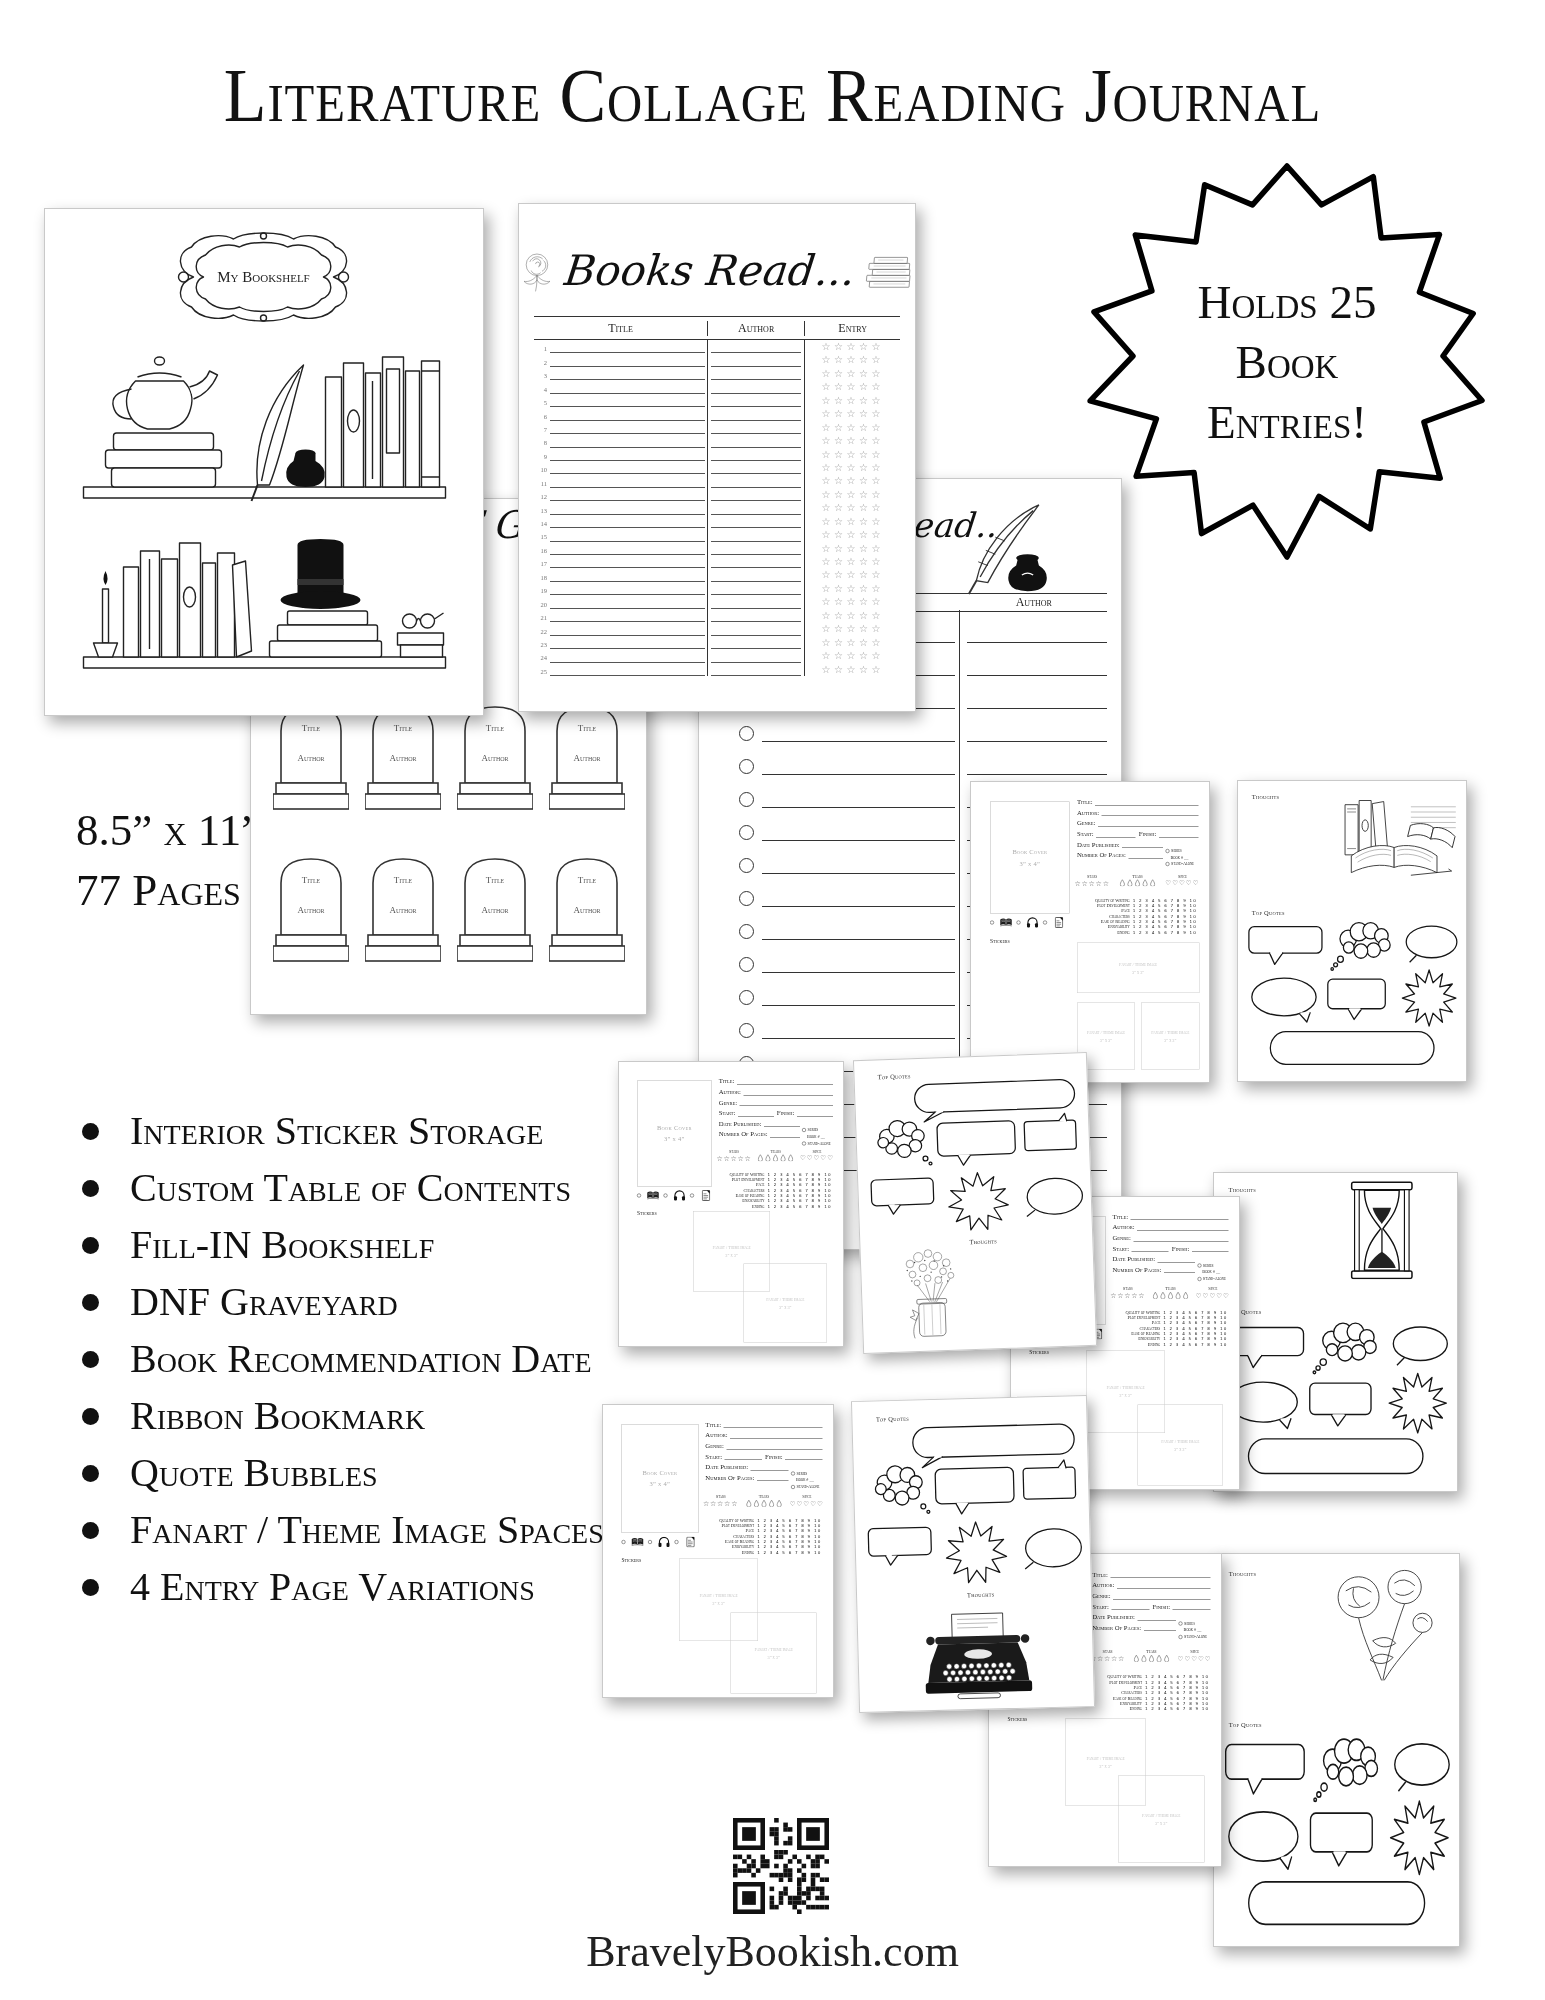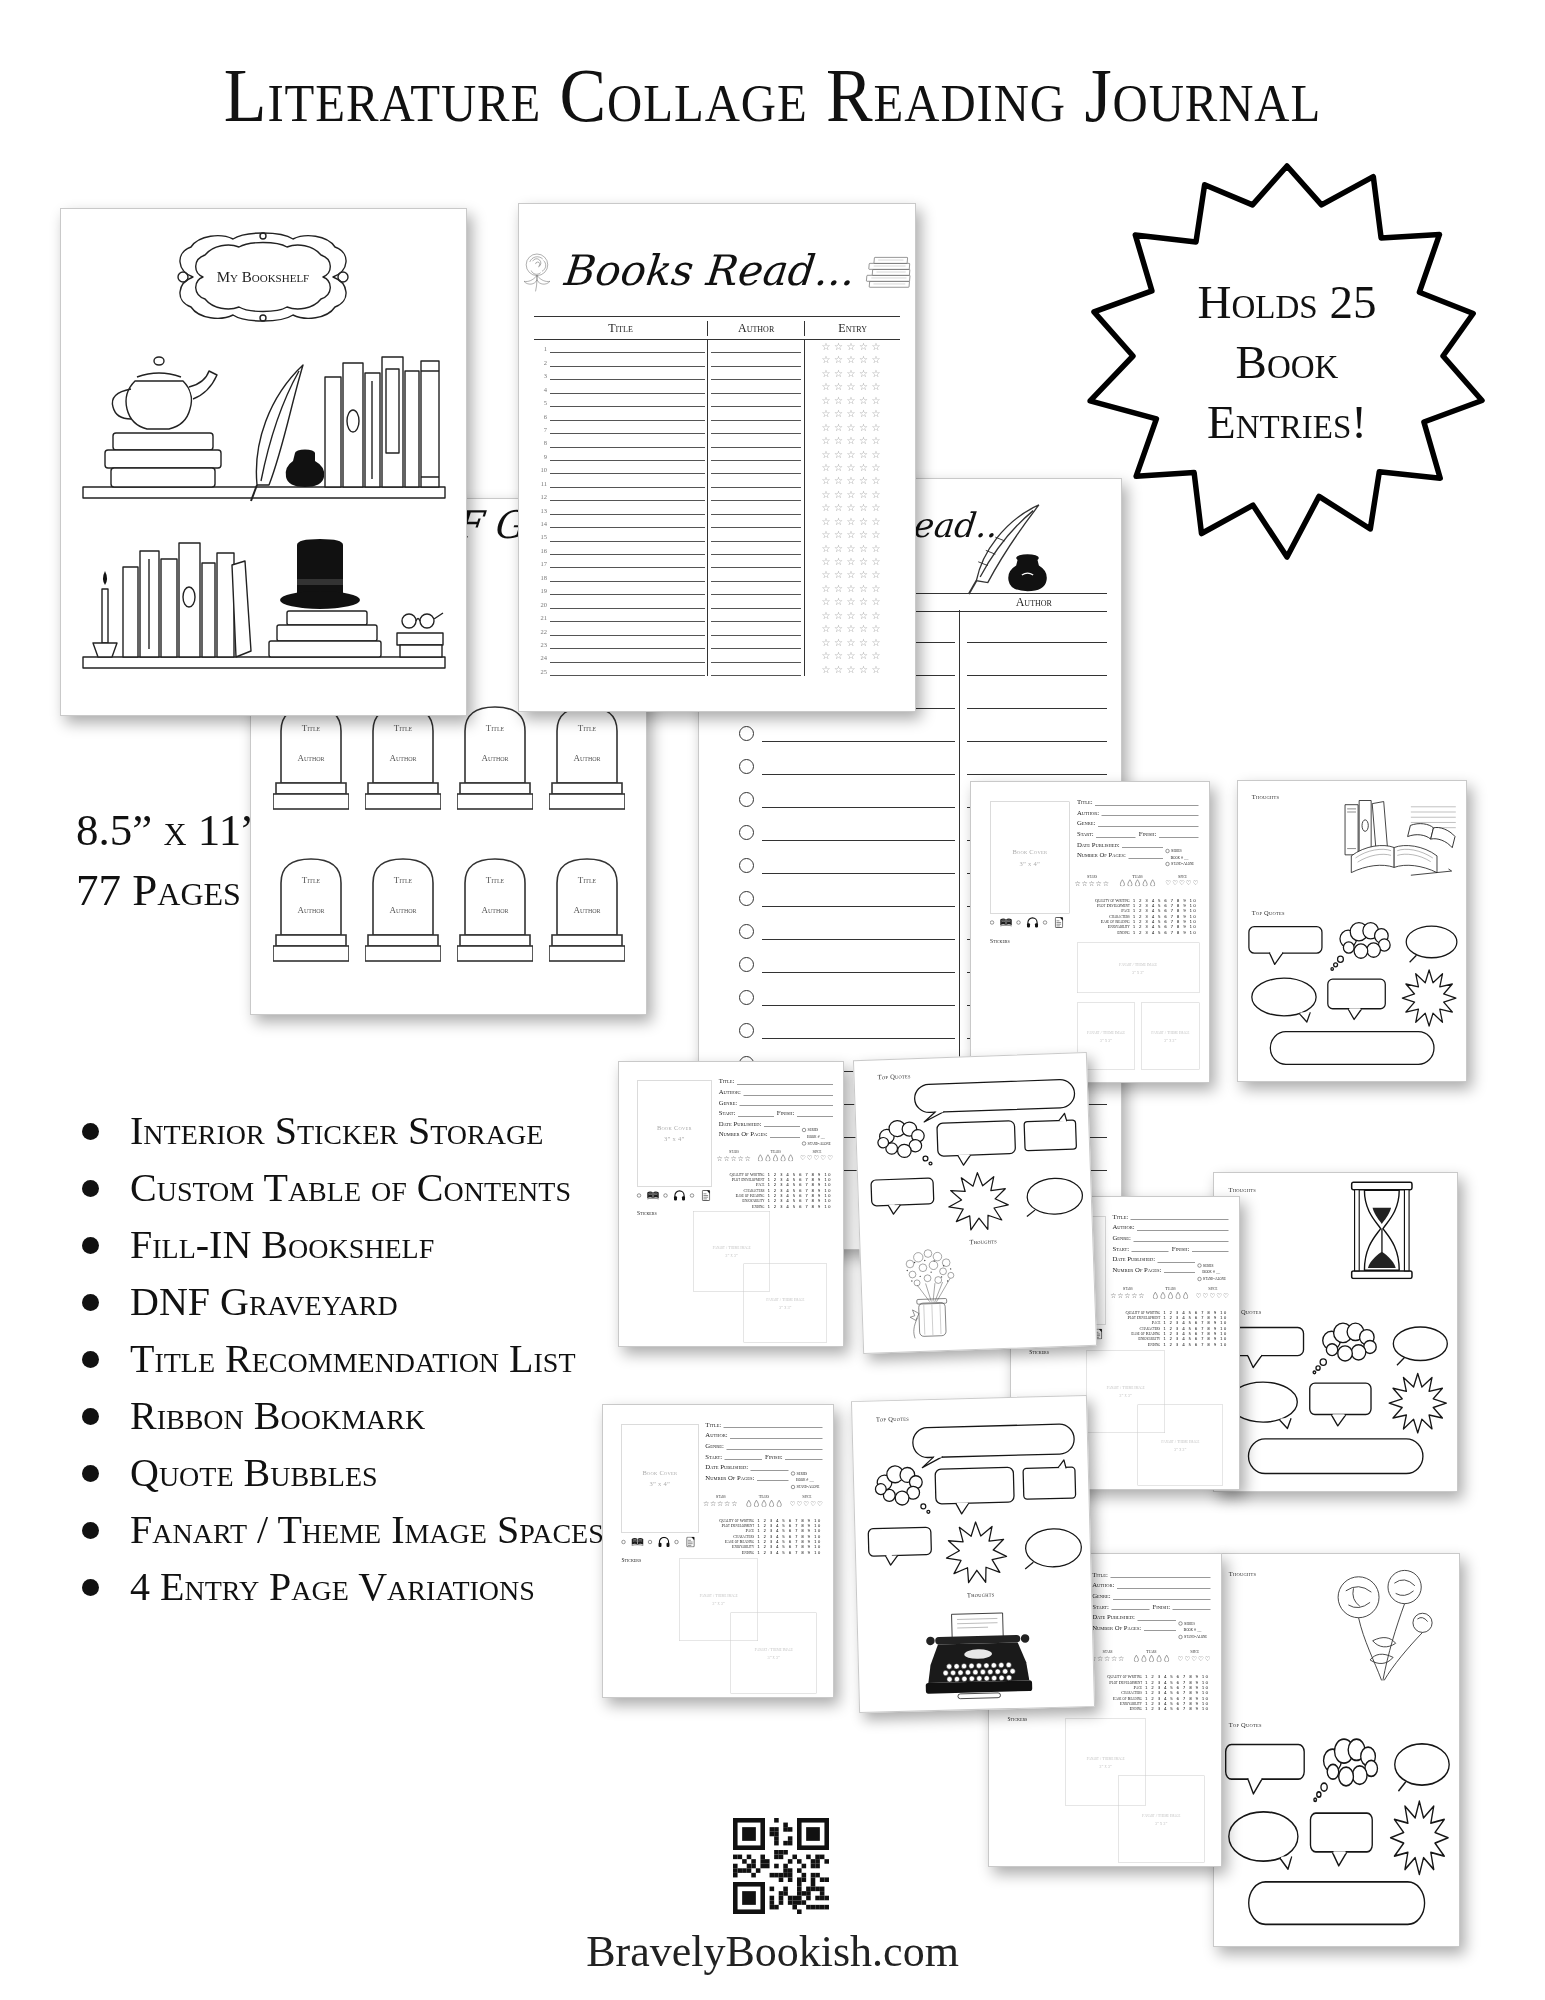--- a/index.html
+++ b/index.html
@@ -26,21 +26,21 @@
   #qr{position:absolute;left:733px;top:1810px;width:96px;height:96px;}
 
   
   .page{position:absolute;background:#fff;border:1px solid #c9c9c9;
     box-shadow:5px 7px 14px rgba(0,0,0,.33);overflow:hidden;}
   .inner2x{position:absolute;left:0;top:0;width:200%;height:200%;
     transform:scale(.5);transform-origin:0 0;}
   .script{font-style:italic;font-family:"DejaVu Serif",serif;transform:skewX(-7deg);color:#111;}
 
   
-  #page-bookshelf{left:60px;top:200px;width:405px;height:506px;z-index:5;}
+  #page-bookshelf{left:44px;top:200px;width:405px;height:506px;z-index:5;padding-left:33px;}
   #page-booksread{left:518px;top:195px;width:396px;height:507px;z-index:6;}
   #page-graveyard{left:250px;top:490px;width:395px;height:515px;z-index:2;}
   #page-recommend{left:698px;top:470px;width:422px;height:770px;z-index:1;}
   .pos-e1{left:970px;top:773px;width:238px;height:300px;z-index:7;}
   .pos-f {left:1237px;top:772px;width:228px;height:300px;z-index:4;}
   .pos-h {left:618px;top:1053px;width:224px;height:284px;z-index:8;}
   .pos-i {left:858px;top:1048px;width:232px;height:292px;z-index:10;transform:rotate(-2deg);}
   .pos-g {left:1010px;top:1188px;width:228px;height:292px;z-index:9;}
   .pos-j {left:1213px;top:1164px;width:243px;height:318px;z-index:3;}
   .pos-n {left:602px;top:1396px;width:230px;height:292px;z-index:11;}
@@ -1630,21 +1630,21 @@
 
   <div id="specs">
     <div>8.5” x 11”</div>
     <div>77 Pages</div>
   </div>
   <ul id="features">
       <li>Interior Sticker Storage</li>
       <li>Custom Table of Contents</li>
       <li>Fill-IN Bookshelf</li>
       <li>DNF Graveyard</li>
-      <li>Title Recommendation List</li>
+      <li>Book Recommendation Date</li>
       <li>Ribbon Bookmark</li>
       <li>Quote Bubbles</li>
       <li>Fanart / Theme Image Spaces</li>
       <li>4 Entry Page Variations</li>
     </ul>
 
   <svg id="qr" viewBox="0 0 21 21">
       <rect x="0" y="0" width="7" height="7" fill="#111"></rect>
       <rect x="1" y="1" width="5" height="5" fill="#fff"></rect>
       <rect x="2" y="2" width="3" height="3" fill="#111"></rect>

